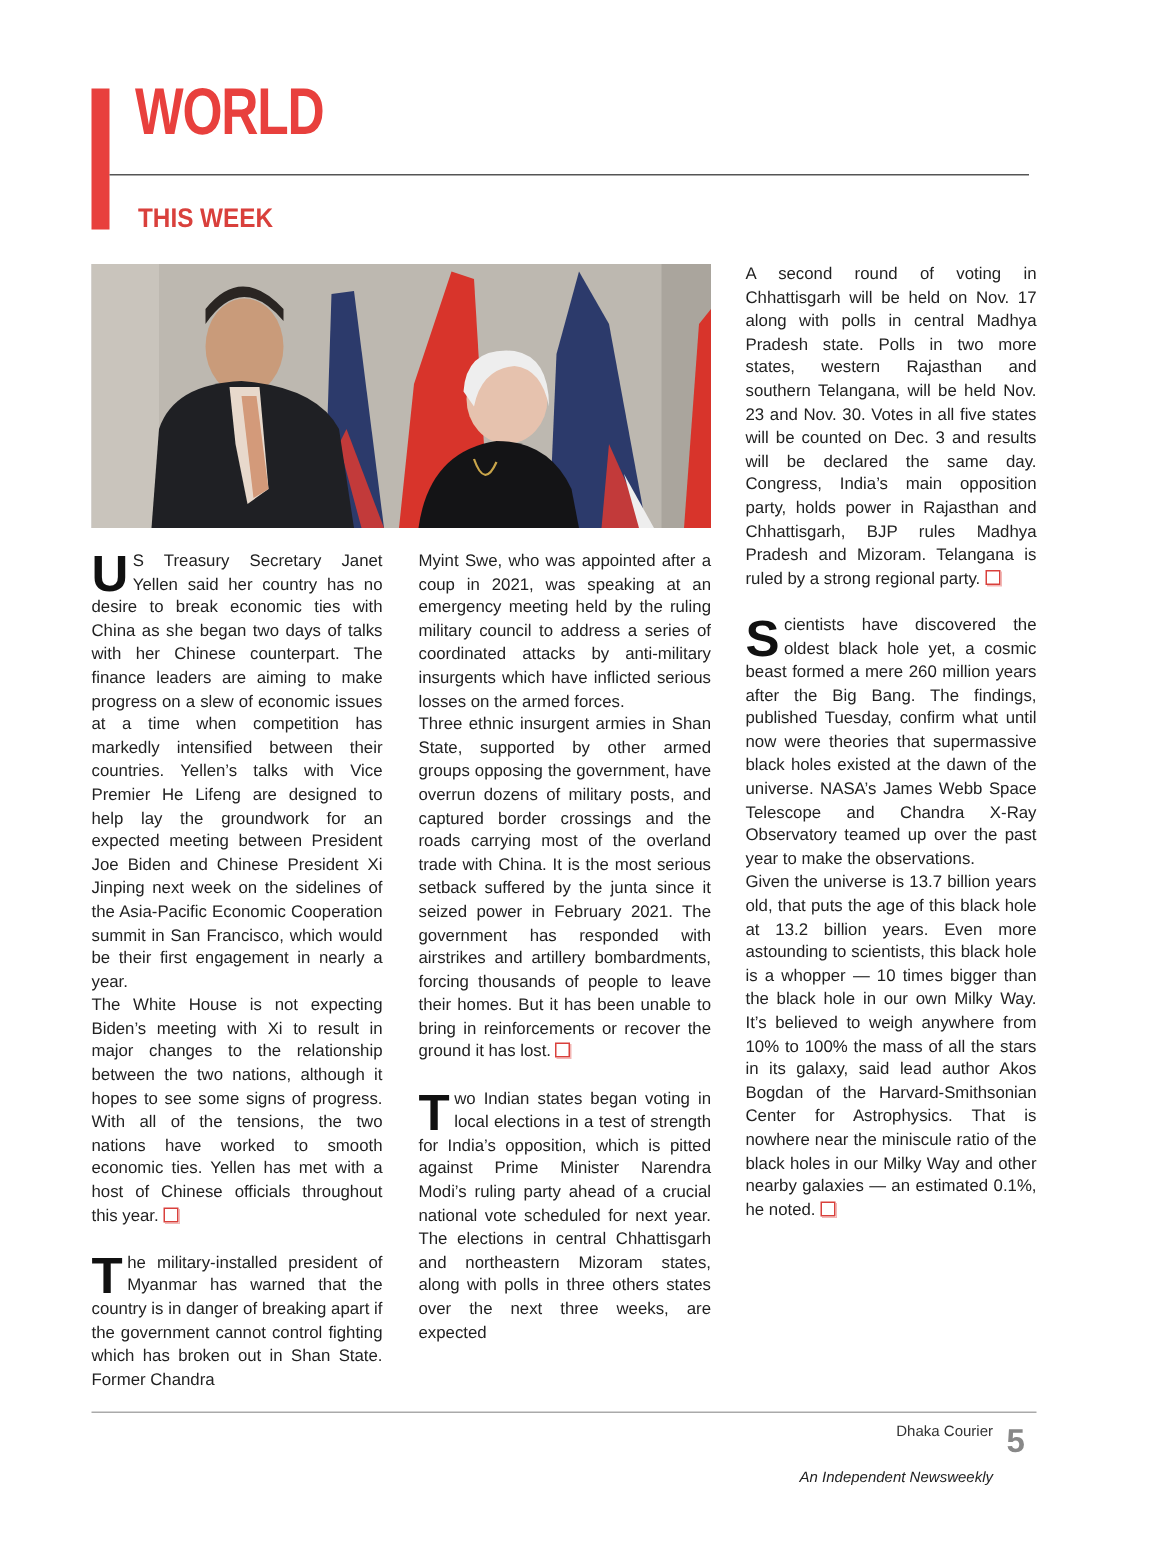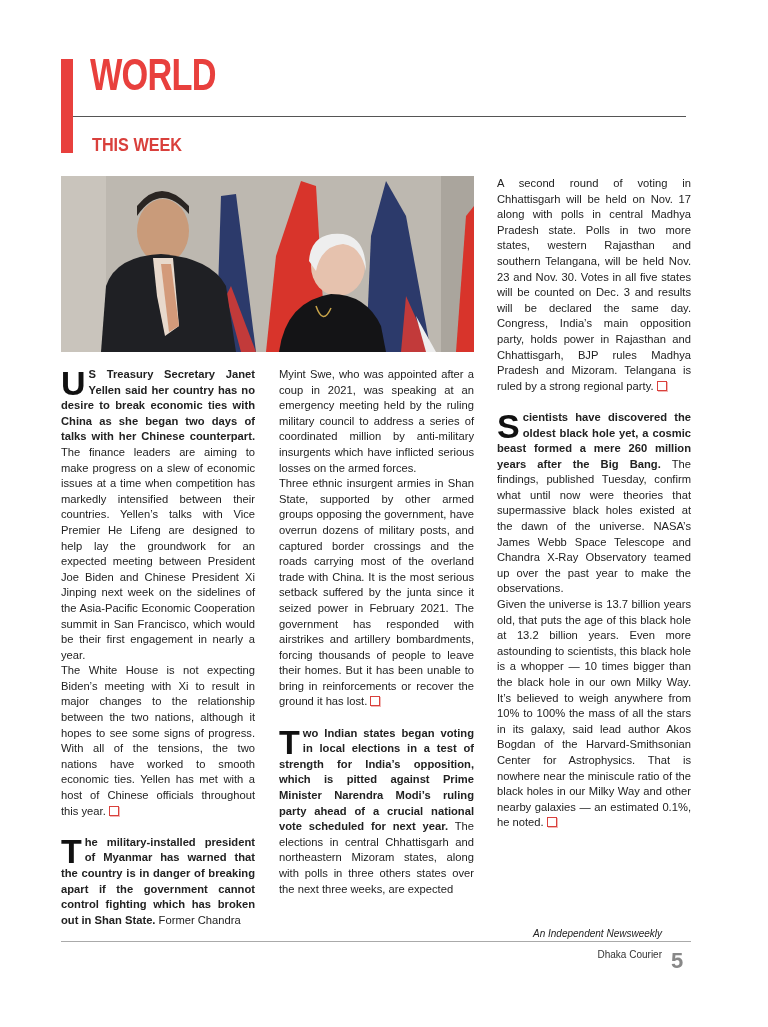--- a/index.html
+++ b/index.html
@@ -10,31 +10,31 @@
              font-weight: bold; font-size: 44px; color: #e8403d; letter-spacing: -1px;
              transform: scaleX(0.78); transform-origin: left top; }
     .rule { position: absolute; left: 73px; top: 116px; width: 613px; height: 1px; background: #555; }
     .subtitle { position: absolute; left: 92px; top: 135px; font-weight: bold; font-size: 18px;
                 color: #d9403c; letter-spacing: 0px; transform: scaleX(0.9); transform-origin: left top; }
     .photo { position: absolute; left: 61px; top: 176px; width: 413px; height: 176px; overflow: hidden;
              background: #b8b3ab; }
     .col { position: absolute; font-size: 11.2px; line-height: 15.6px; text-align: justify;
            font-family: "Liberation Sans", sans-serif; color: #222; }
     .col p { margin: 0; }
-    .col .lead { font-weight: bold; }
+    .col .lead { font-weight: normal; }
     .drop { float: left; font-size: 34px; line-height: 28px; font-weight: bold; margin: 2px 3px 0 0; color: #111; }
     .endmark { display: inline-block; width: 8px; height: 8px; border: 1.4px solid #d9403c;
                vertical-align: -1px; margin-left: 3px; box-shadow: 1px 1px 0 #f3b7b5; }
     .gap { height: 15.6px; }
     .c1 { left: 61px; top: 367px; width: 194px; }
     .c2 { left: 279px; top: 367px; width: 195px; }
     .c3 { left: 497px; top: 176px; width: 194px; }
     .footrule { position: absolute; left: 61px; top: 941px; width: 630px; height: 1px; background: #aaa; }
     .foot1 { position: absolute; right: 106px; top: 949px; font-size: 10px; color: #333; text-align: right; padding-left: 12px; }
-    .foot2 { position: absolute; right: 106px; top: 928px; font-size: 10px; font-style: italic; color: #222; text-align: right; }
+    .foot2 { position: absolute; right: 106px; top: 980px; font-size: 10px; font-style: italic; color: #222; text-align: right; }
     .pageno { position: absolute; left: 671px; top: 948px; font-size: 22px; font-weight: bold; color: #888; }
   </style>
 </head>
 <body>
 
 <div class="redbar"></div>
 <div class="title">WORLD</div>
 <div class="rule"></div>
 <div class="subtitle">THIS WEEK</div>
 
@@ -76,21 +76,21 @@
   </p>
   <p><span>The White House is not expecting Biden’s meeting with Xi to result in major changes to the relationship between the two nations, although it hopes to see some signs of progress. With all of the tensions, the two nations have worked to smooth economic ties. Yellen has met with a host of Chinese officials throughout this year.</span><span class="endmark"></span></p>
   <div class="gap"></div>
   <p>
     <span class="drop">T</span><span class="lead">he military-installed president of Myanmar has warned that the country is in danger of breaking apart if the government cannot control fighting which has broken out in Shan State.</span>
     <span>Former Chandra</span>
   </p>
 </div>
 
 <div class="col c2">
-  <p>Myint Swe, who was appointed after a coup in 2021, was speaking at an emergency meeting held by the ruling military council to address a series of coordinated million by anti-military insurgents which have inflicted serious losses on the armed forces.</p>
+  <p>Myint Swe, who was appointed after a coup in 2021, was speaking at an emergency meeting held by the ruling military council to address a series of coordinated attacks by anti-military insurgents which have inflicted serious losses on the armed forces.</p>
   <p><span>Three ethnic insurgent armies in Shan State, supported by other armed groups opposing the government, have overrun dozens of military posts, and captured border crossings and the roads carrying most of the overland trade with China. It is the most serious setback suffered by the junta since it seized power in February 2021. The government has responded with airstrikes and artillery bombardments, forcing thousands of people to leave their homes. But it has been unable to bring in reinforcements or recover the ground it has lost.</span><span class="endmark"></span></p>
   <div class="gap"></div>
   <p>
     <span class="drop">T</span><span class="lead">wo Indian states began voting in local elections in a test of strength for India’s opposition, which is pitted against Prime Minister Narendra Modi’s ruling party ahead of a crucial national vote scheduled for next year.</span>
     <span>The elections in central Chhattisgarh and northeastern Mizoram states, along with polls in three others states over the next three weeks, are expected</span>
   </p>
 </div>
 
 <div class="col c3">
   <p><span>A second round of voting in Chhattisgarh will be held on Nov. 17 along with polls in central Madhya Pradesh state. Polls in two more states, western Rajasthan and southern Telangana, will be held Nov. 23 and Nov. 30. Votes in all five states will be counted on Dec. 3 and results will be declared the same day. Congress, India’s main opposition party, holds power in Rajasthan and Chhattisgarh, BJP rules Madhya Pradesh and Mizoram. Telangana is ruled by a strong regional party.</span><span class="endmark"></span></p>

